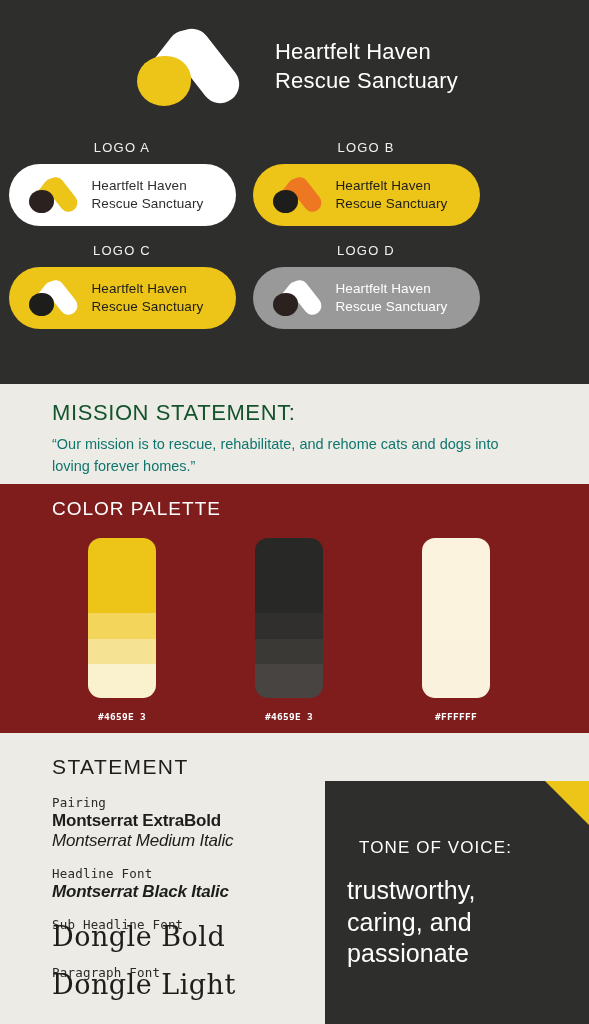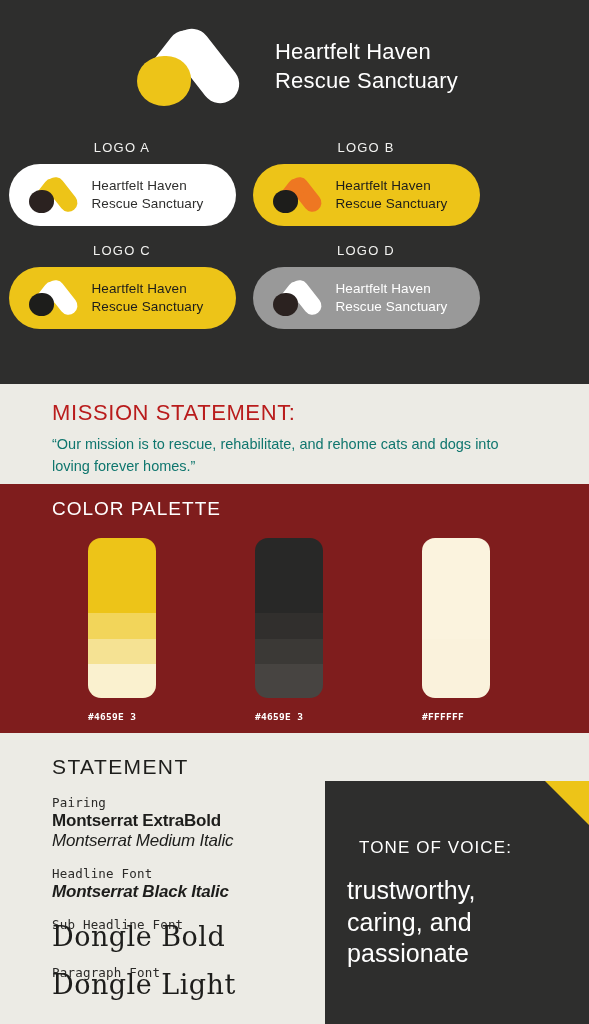--- a/index.html
+++ b/index.html
@@ -167,21 +167,21 @@
   .mission-section {
     position: absolute;
     left: 0; top: 384px;
     width: 589px;
     height: 100px;
     background: #ecebe5;
     box-sizing: border-box;
     padding: 16px 44px 0 52px;
   }
   .mission-title {
-    color: #b91c1c;
+    color: #14532d;
     font-size: 22px;
     letter-spacing: .6px;
     font-weight: 400;
     margin: 0 0 8px 0;
   }
   .mission-body {
     color: #0f766e;
     font-size: 14.5px;
     line-height: 1.5;
     margin: 0;
@@ -225,21 +225,21 @@
   }
   .swatch .band { width: 100%; }
   .hex-label {
     margin-top: 13px;
     color: #ffffff;
     font-family: "DejaVu Sans Mono", monospace;
     font-size: 9.5px;
     font-weight: bold;
     letter-spacing: .3px;
     width: 68px;
-    text-align: left;
+    text-align: center;
   }
 
   
   .type-section {
     position: absolute;
     left: 0; top: 733px;
     width: 589px;
     height: 291px;
     background: #ecebe5;
   }

